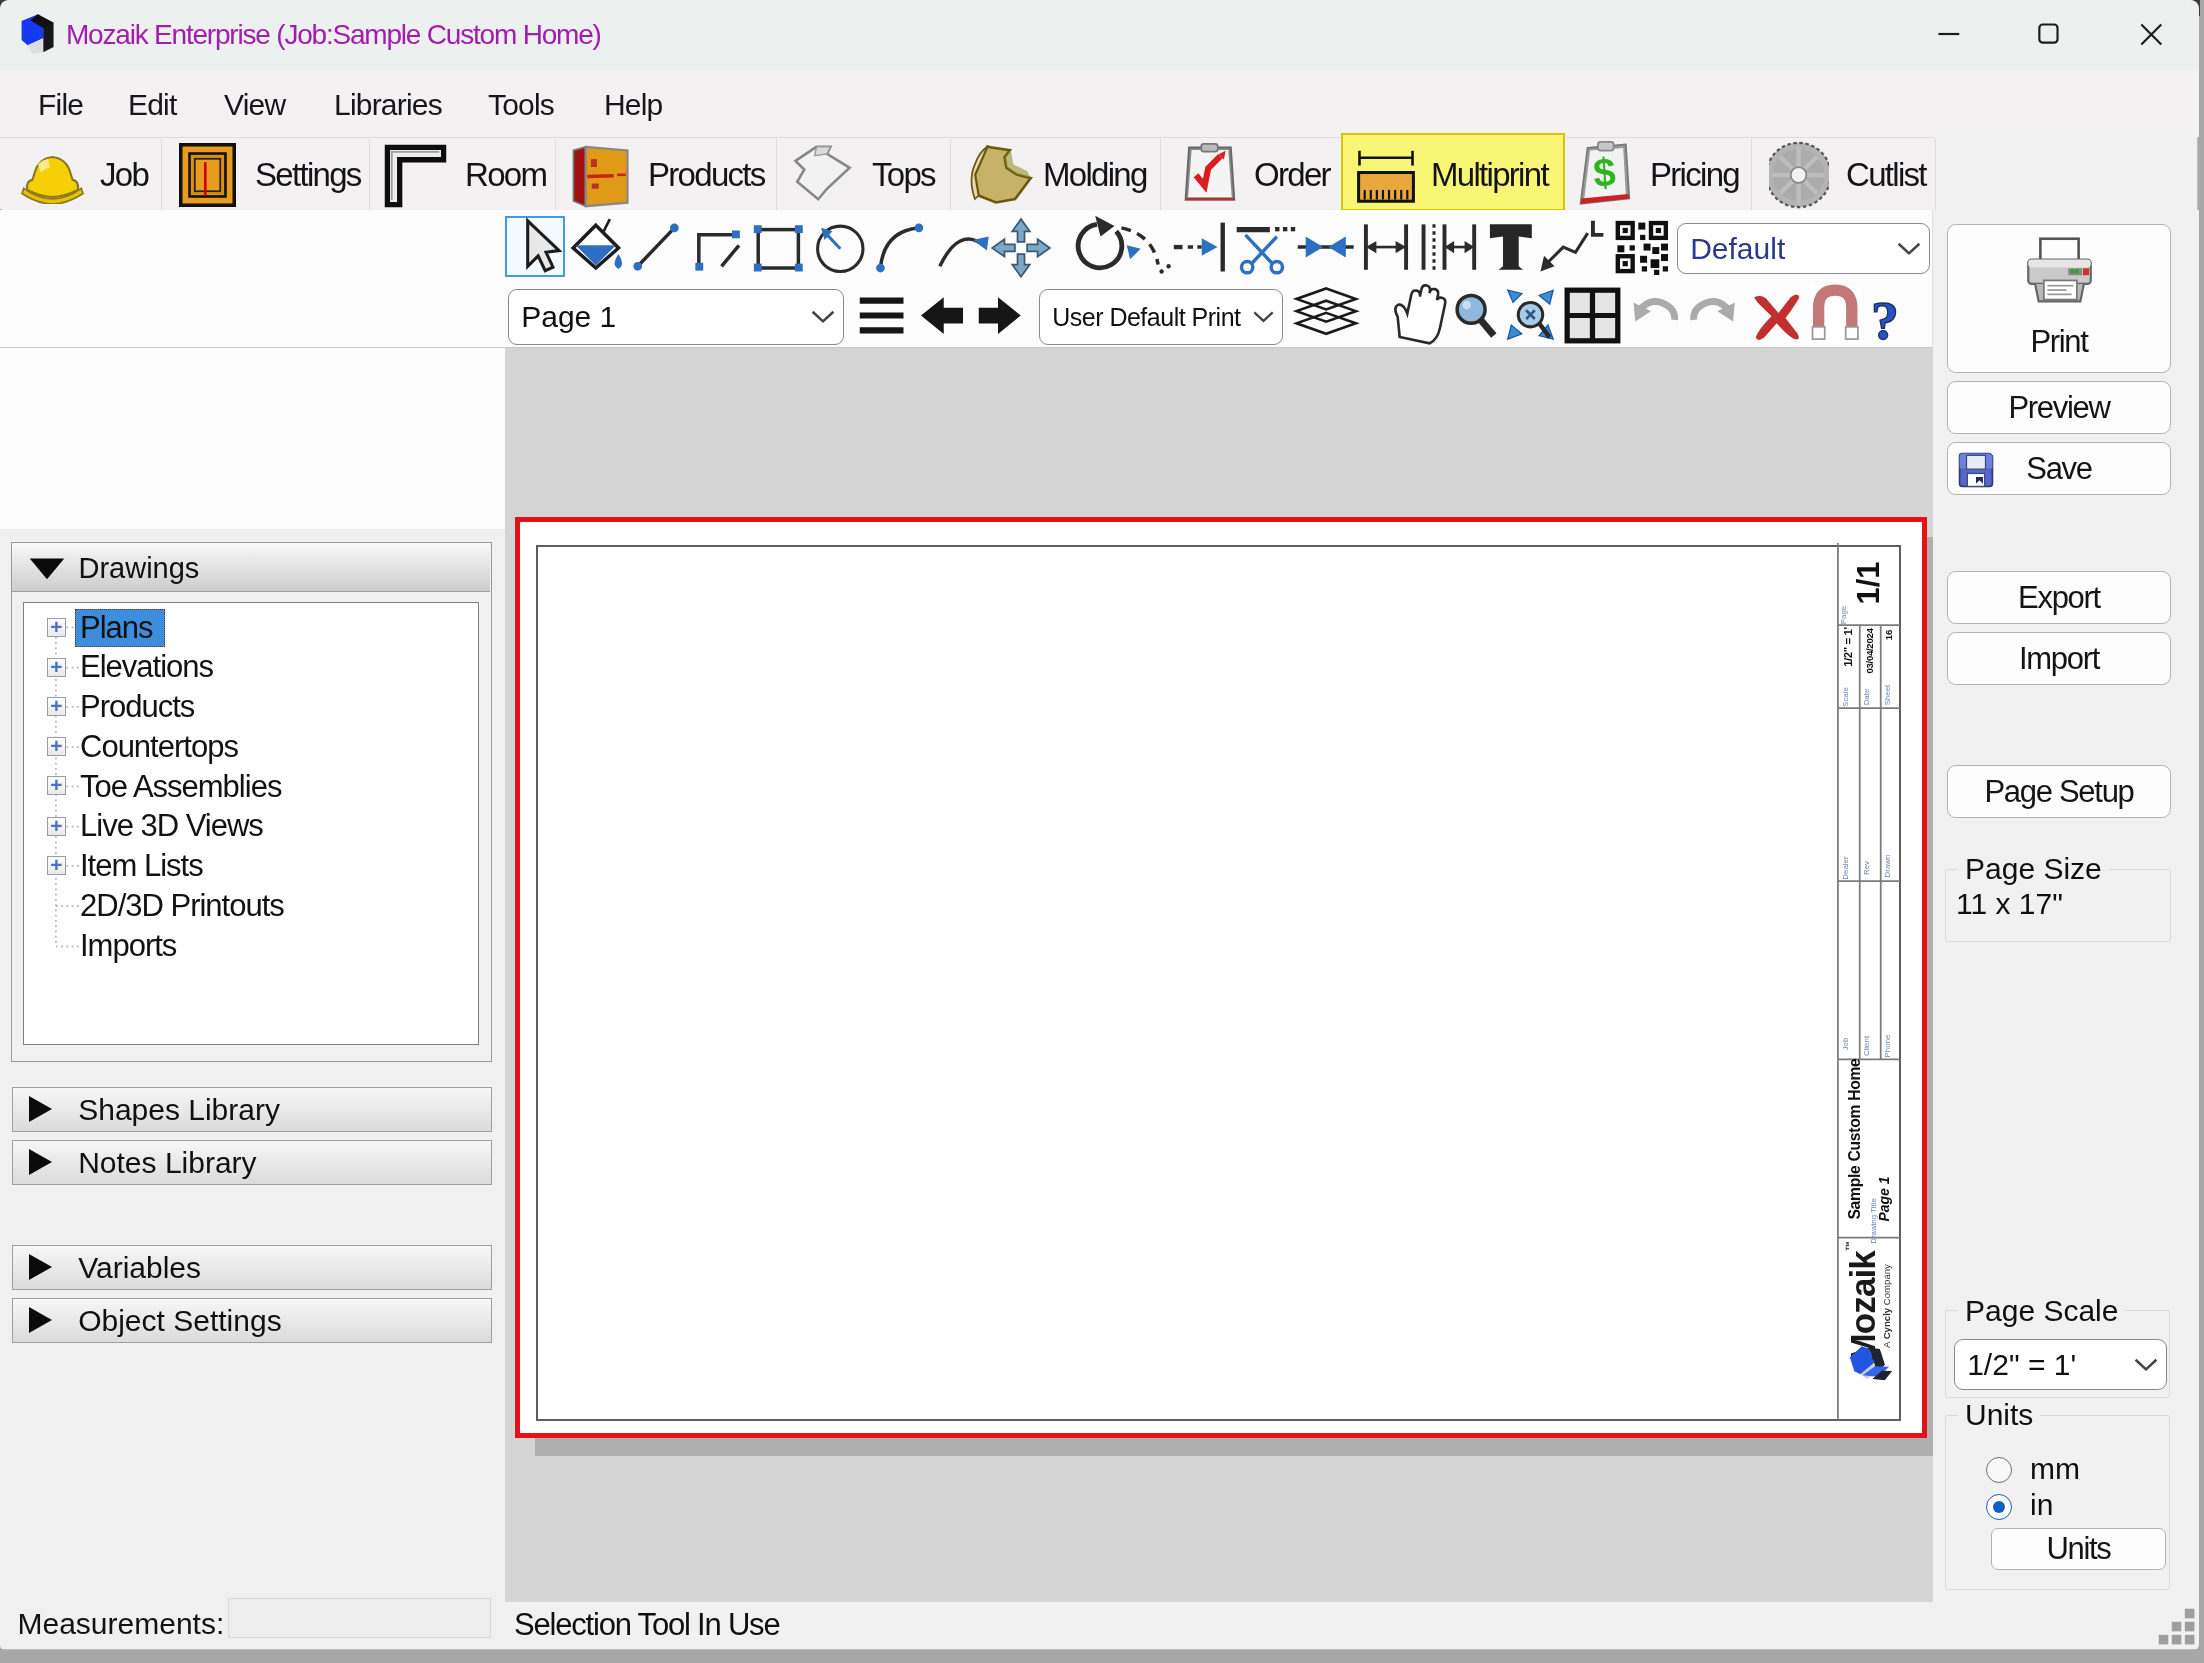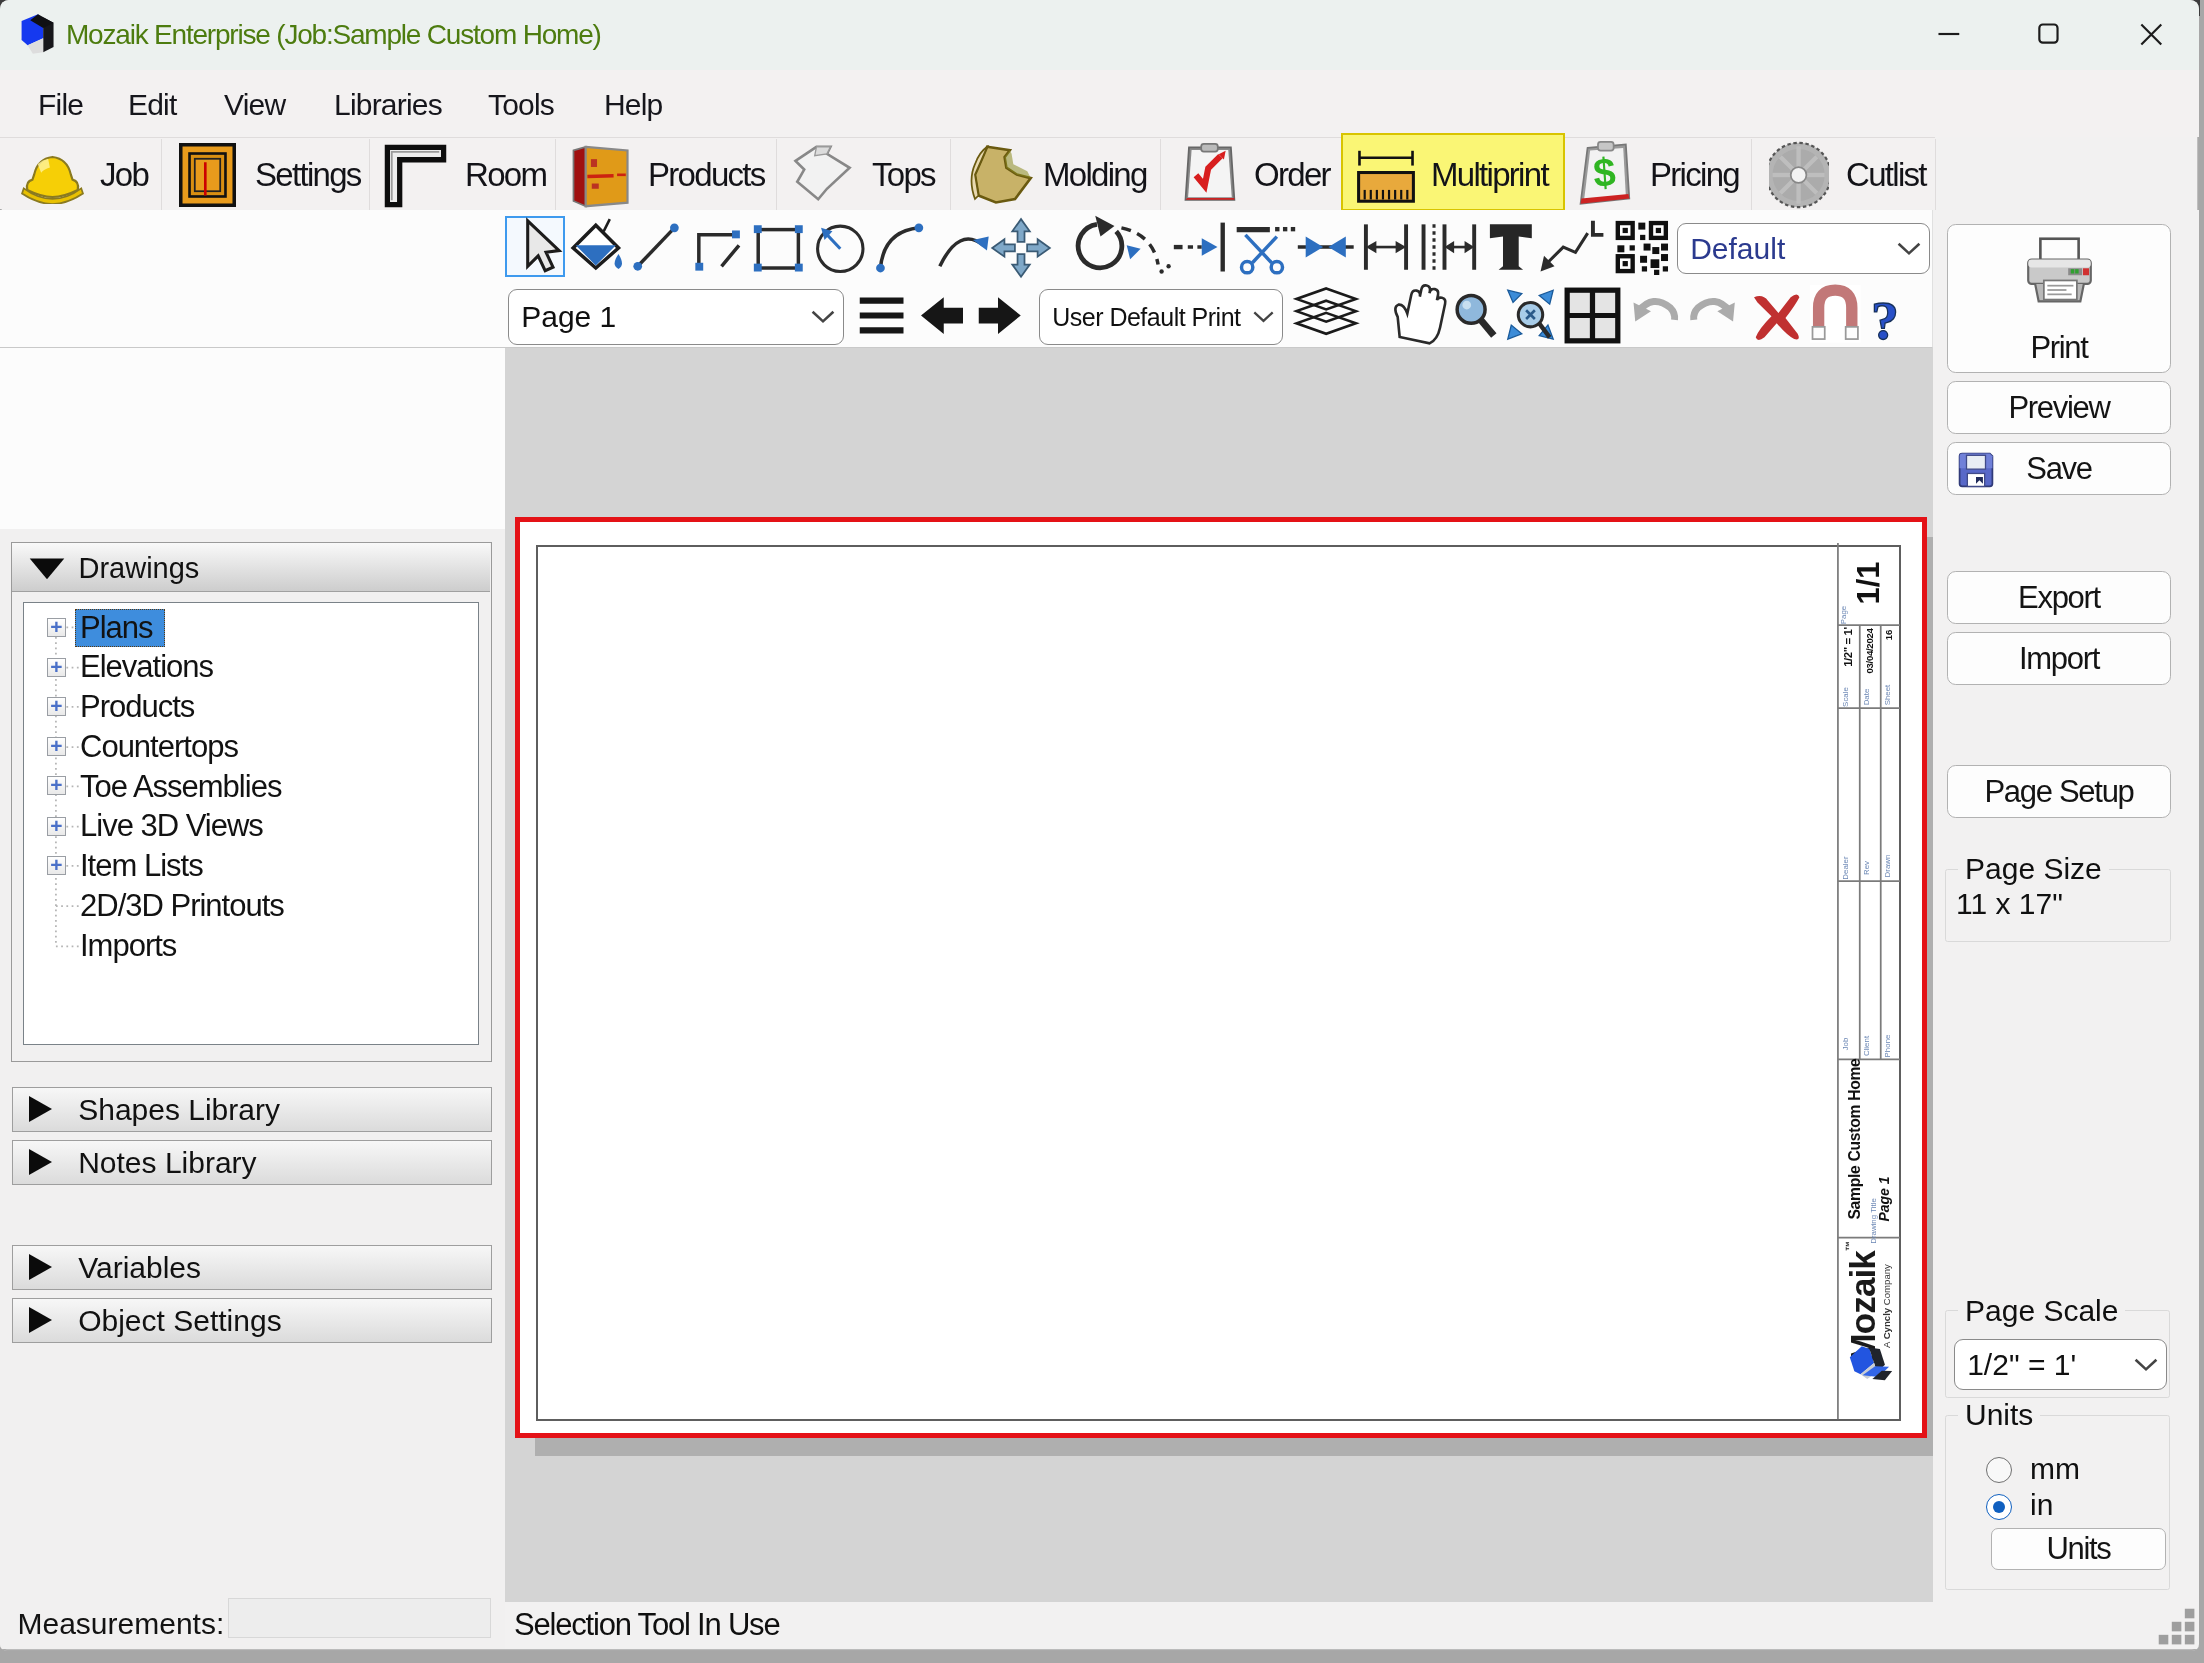--- a/index.html
+++ b/index.html
@@ -4,21 +4,21 @@
 <style>
 *{margin:0;padding:0;box-sizing:border-box}
 html,body{width:2205px;height:1664px}
 body{background:#A7A7A7;font-family:"Liberation Sans",sans-serif;position:relative;overflow:hidden}
 .abs{position:absolute}
 #cornL,#cornR{position:absolute;top:0;width:15.7px;height:15.7px;background:#3C3C3C}
 #cornL{left:0}
 #cornR{left:2184px}
 #win{position:absolute;left:0;top:0;width:2199px;height:1651px;background:#F2F1F1;border-radius:8.7px 8.7px 7px 7px;overflow:hidden;box-shadow:inset 0 0 0 1.7px rgba(110,110,110,0.55)}
 #titlebar{position:absolute;left:0;top:0;width:2199px;height:70px;background:#ECF1EF}
-#titletxt{position:absolute;left:66px;top:0;height:70px;line-height:70px;font-size:28px;letter-spacing:-1.2px;color:#4d7c0f}
+#titletxt{position:absolute;left:66px;top:0;height:70px;line-height:70px;font-size:28px;letter-spacing:-1.2px;color:#a21caf}
 .wbtn{position:absolute;top:0;height:68px}
 #menubar{position:absolute;left:0;top:70px;width:2199px;height:67px;background:#F3F1F1}
 .mi{position:absolute;top:0;height:67px;line-height:69px;font-size:30px;letter-spacing:-0.8px;color:#16161c}
 #bigbar{position:absolute;left:0;top:137px;width:1935px;height:72px;background:#F3F1F1;border-top:0.9px solid #DFDCDC}
 .tsep{position:absolute;top:0.9px;width:0.9px;height:72px;background:#DFDCDC}
 .tlabel{position:absolute;top:16.6px;height:40px;line-height:40px;font-size:33px;letter-spacing:-1.7px;color:#131318}
 #multip{position:absolute;left:1341px;top:-5.2px;width:224px;height:78px;background:#FAF675;border:2.6px solid #D8C400}
 #toolrows{position:absolute;left:0;top:210px;width:1933px;height:138px;background:#FCFCFC;border-bottom:0.9px solid #C9C9C9;border-right:0.9px solid #E0E0E0}
 .combo{position:absolute;background:#FFF;border:1.7px solid #8A8A8A;border-radius:9px;font-size:30px;color:#101010}
 .combo .ctxt{position:absolute;left:12.2px;top:0;height:100%;display:flex;align-items:center;white-space:nowrap}
@@ -512,21 +512,21 @@
           <rect x="60" y="37" width="4" height="5" fill="#30A030"></rect>
         <rect x="69" y="36" width="7" height="8" fill="#D03030"></rect>
         <path d="M14 54 L18 74 L66 74 L70 54" fill="#B9B9B9" stroke="#666" stroke-width="2.5"></path>
         <rect x="24" y="50" width="38" height="22" fill="#FFF" stroke="#777" stroke-width="2"></rect>
         <g stroke="#999" stroke-width="2">
             <line x1="28" y1="56" x2="58" y2="56"></line>
             <line x1="28" y1="61" x2="50" y2="61"></line>
             <line x1="28" y1="66" x2="56" y2="66"></line>
           </g>
       </svg>
-      <div style="margin-top:20px">Print</div>
+      <div style="margin-top:14px">Print</div>
     </div>
     <div class="rbtn" style="top:381px;height:53px;left:1947px">Preview</div>
     <div class="rbtn" style="top:442px;height:53px;left:1947px">
       <svg class="abs" style="left:8.7px;top:7.9px" width="38" height="38" viewBox="0 0 44 44">
         <path d="M3 6 Q3 3 6 3 L38 3 L41 6 L41 38 Q41 41 38 41 L6 41 Q3 41 3 38 Z" fill="#5868C8" stroke="#303A78" stroke-width="2"></path>
         <path d="M3 6 Q3 3 6 3 L38 3 L41 6 L41 20 L3 20 Z" fill="#7080D8"></path>
         <rect x="11" y="5" width="22" height="16" fill="#E8EDF4" stroke="#404A88" stroke-width="1.5"></rect>
         <rect x="12" y="26" width="20" height="15" fill="#FFF" stroke="#404A88" stroke-width="1.5"></rect>
         <polygon points="22,30 30,30 30,38 26,34 22,38" fill="#202a5a"></polygon>
       </svg>

